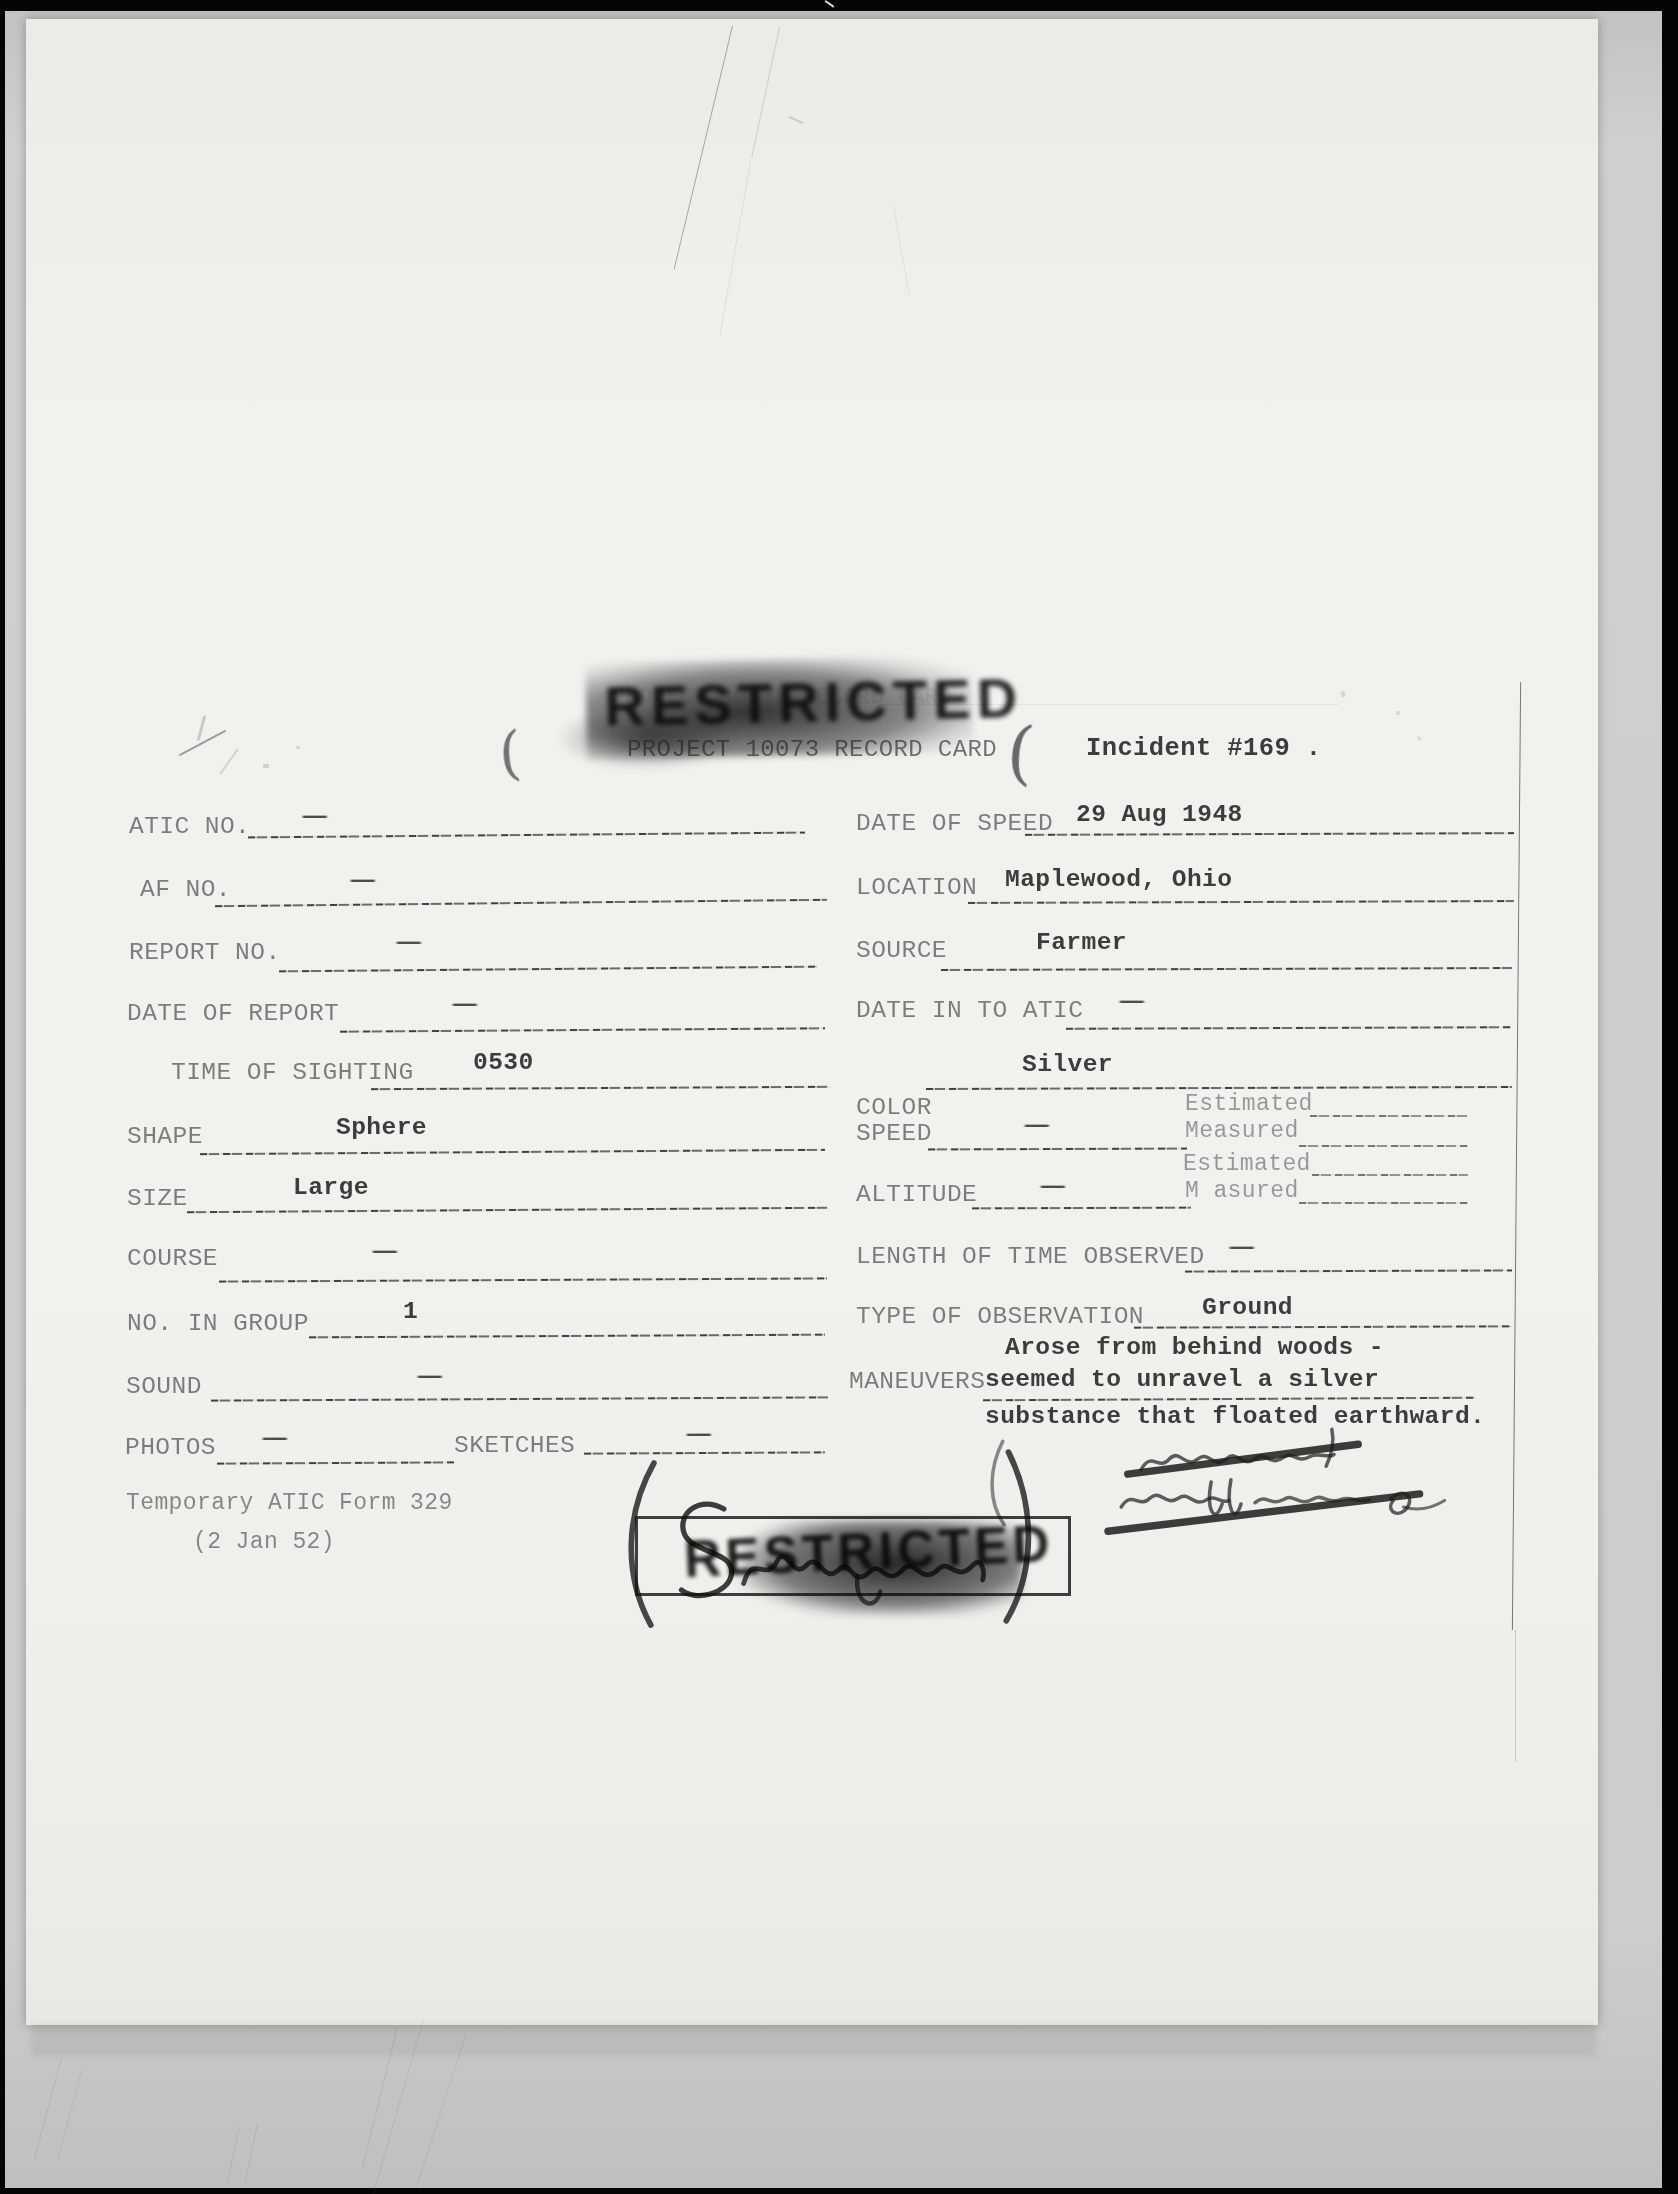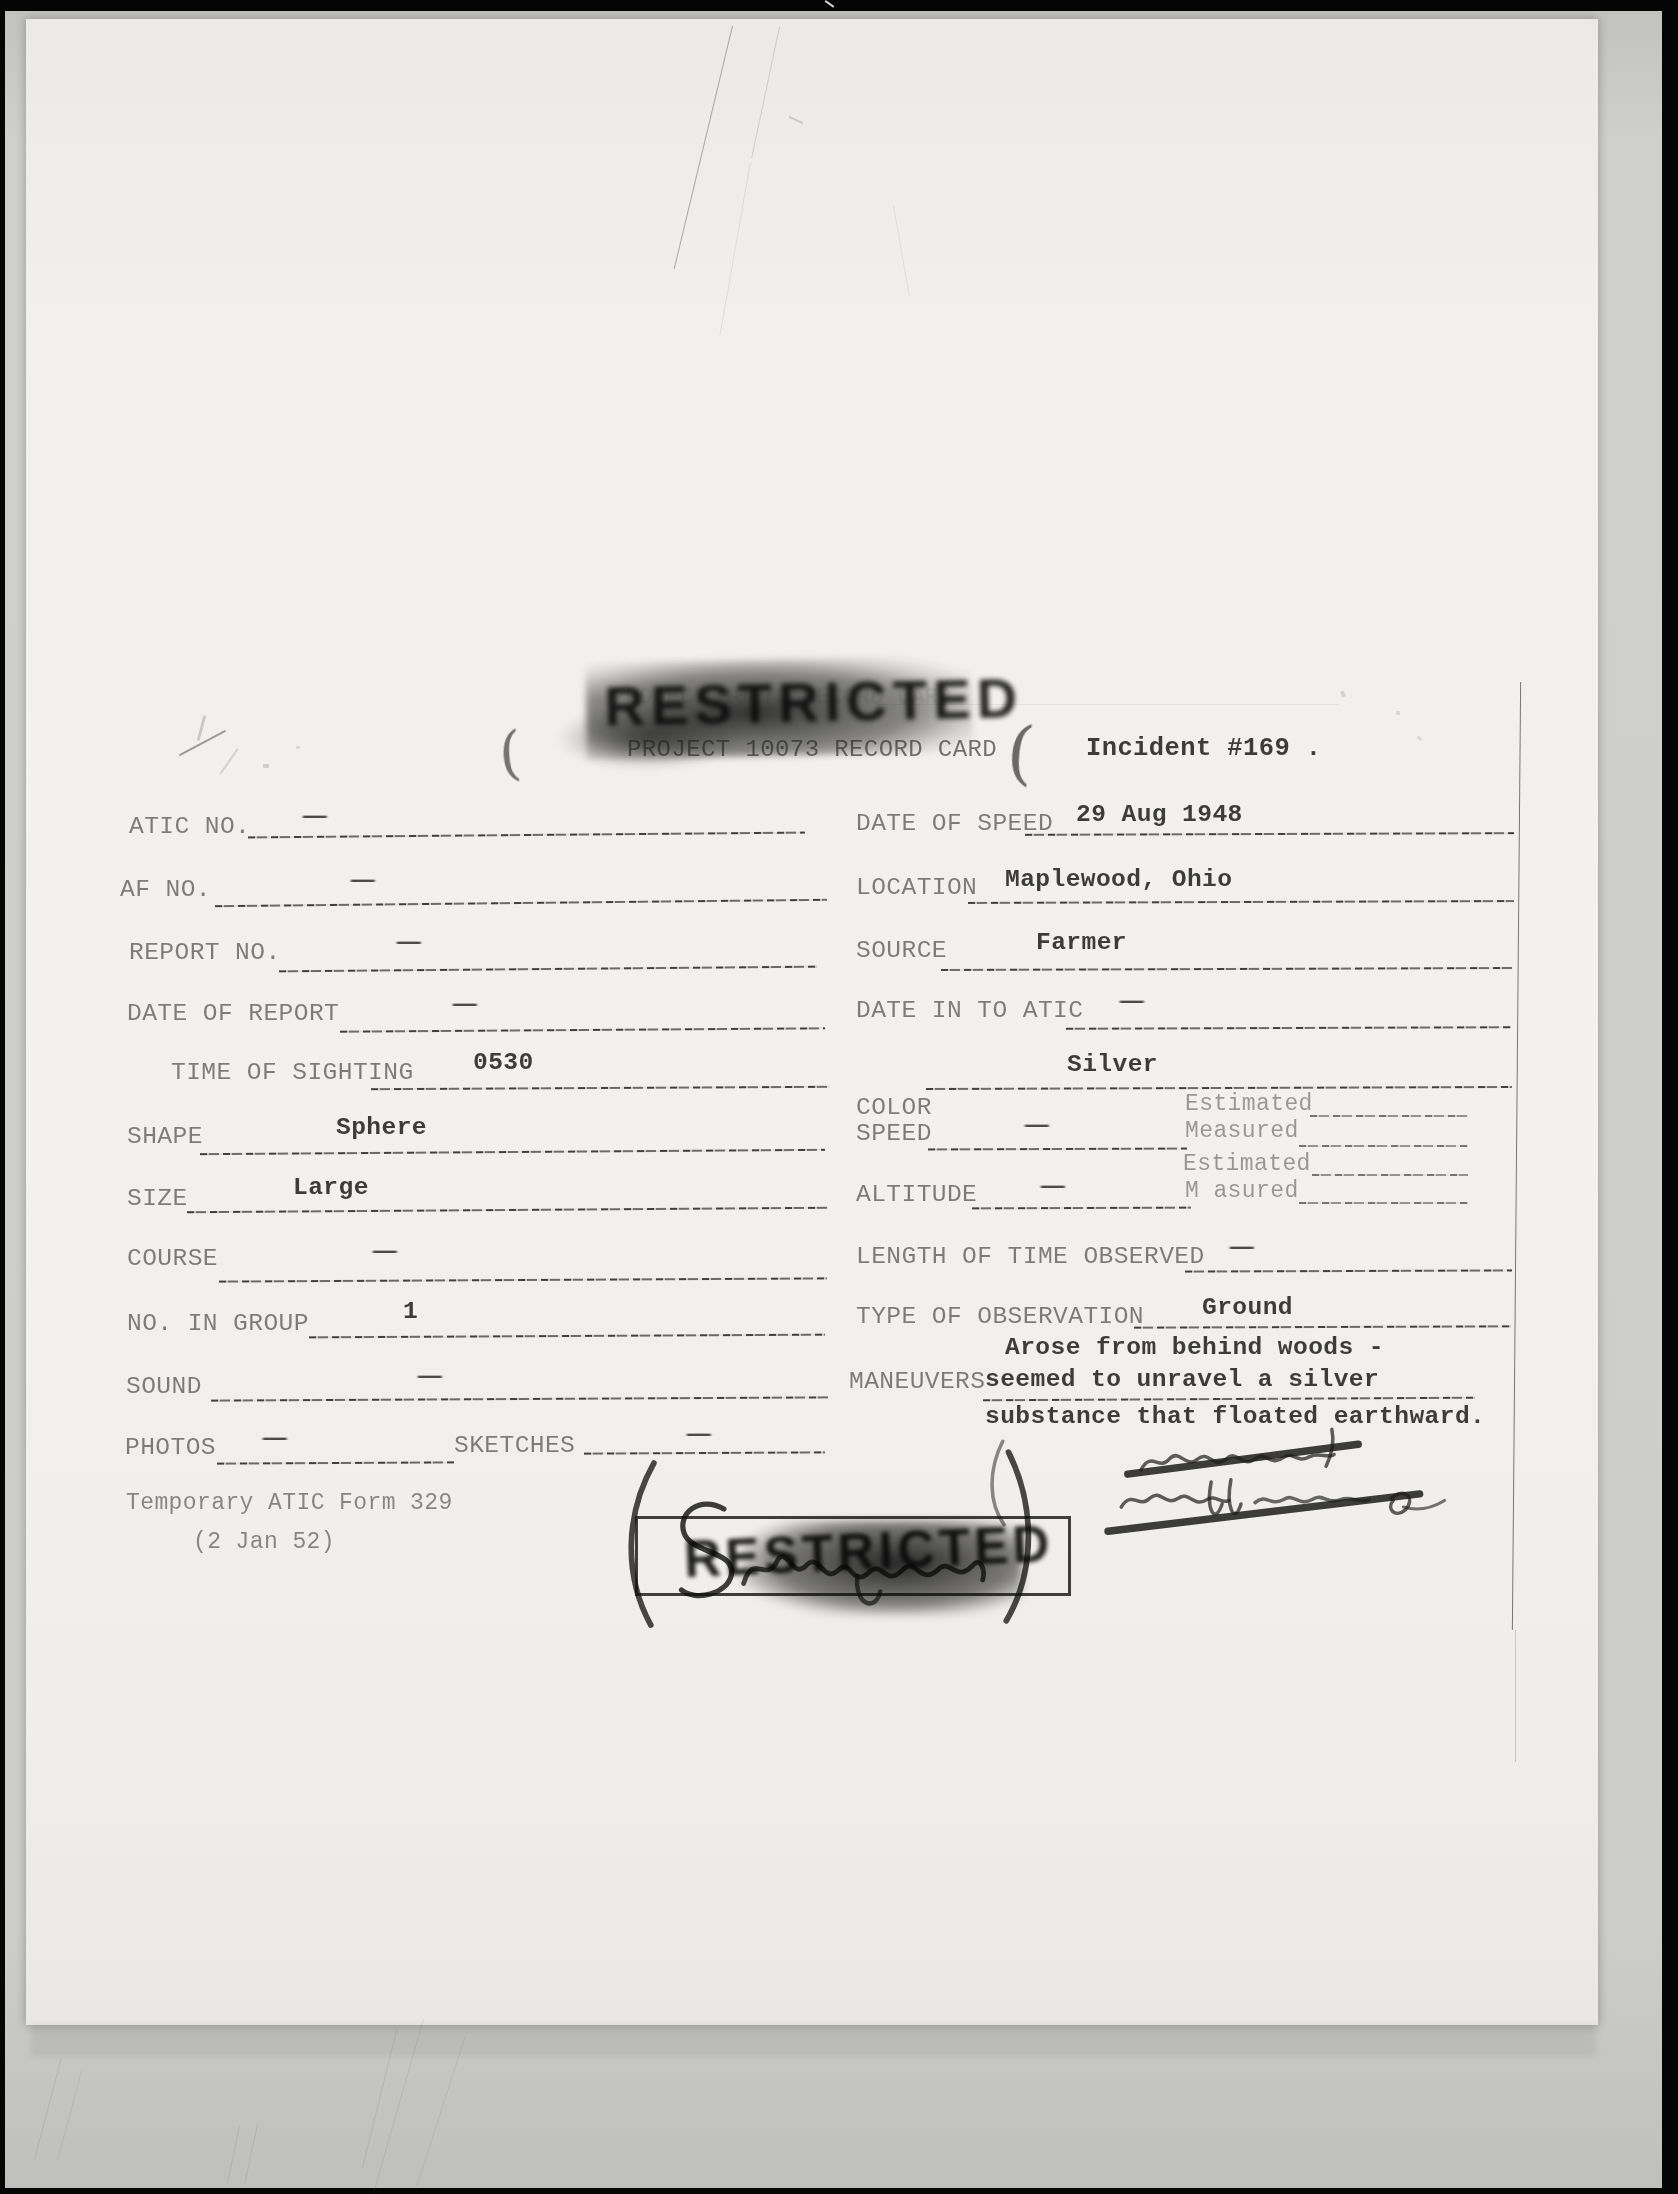--- a/index.html
+++ b/index.html
@@ -91,21 +91,21 @@
   </div>
   <div class="paren" style="left:499px;top:720px;font-size:57px;transform:rotate(-4deg);">(</div>
   <div class="typed lbl" style="left:627px;top:736px;font-size:24px;opacity:.6;">PROJECT 10073 RECORD CARD</div>
   <div class="paren" style="left:1007px;top:711px;font-size:70px;transform:rotate(5deg);opacity:.65;">(</div>
   <div class="typed val" style="left:1086px;top:734px;font-size:25.5px;">Incident #169 .</div>
 
   <div class="typed lbl" style="left:129px;top:813px;">ATIC NO.</div>
   <div class="typed dashv" style="left:303px;top:803px;">—</div>
   <div class="uline" style="left:248px;top:834px;width:557px;transform:rotate(-0.5deg);"></div>
 
-  <div class="typed lbl" style="left:120px;top:876px;">AF NO.</div>
+  <div class="typed lbl" style="left:140px;top:876px;">AF NO.</div>
   <div class="typed dashv" style="left:351px;top:867px;">—</div>
   <div class="uline" style="left:215px;top:902px;width:612px;transform:rotate(-0.6deg);"></div>
 
   <div class="typed lbl" style="left:129px;top:939px;">REPORT NO.</div>
   <div class="typed dashv" style="left:397px;top:929px;">—</div>
   <div class="uline" style="left:279px;top:968px;width:538px;transform:rotate(-0.5deg);"></div>
 
   <div class="typed lbl" style="left:127px;top:1000px;">DATE OF REPORT</div>
   <div class="typed dashv" style="left:453px;top:991px;">—</div>
   <div class="uline" style="left:340px;top:1029px;width:485px;transform:rotate(-0.4deg);"></div>
@@ -154,21 +154,21 @@
 
   <div class="typed lbl" style="left:856px;top:937px;">SOURCE</div>
   <div class="typed val" style="left:1036px;top:929px;">Farmer</div>
   <div class="uline" style="left:941px;top:968px;width:571px;transform:rotate(-0.2deg);"></div>
 
   <div class="typed lbl" style="left:856px;top:997px;">DATE IN TO ATIC</div>
   <div class="typed dashv" style="left:1120px;top:988px;">—</div>
   <div class="uline" style="left:1066px;top:1027px;width:445px;transform:rotate(-0.2deg);"></div>
 
   <div class="typed lbl" style="left:856px;top:1060px;margin-top:34px;">COLOR</div>
-  <div class="typed val" style="left:1067px;top:1051px;">Silver</div>
+  <div class="typed val" style="left:1022px;top:1051px;">Silver</div>
   <div class="uline" style="left:926px;top:1087px;width:586px;transform:rotate(-0.2deg);"></div>
 
   <div class="typed sub" style="left:1185px;top:1091px;">Estimated</div>
   <div class="uline" style="left:1310px;top:1115px;width:158px;opacity:.7;"></div>
 
   <div class="typed lbl" style="left:856px;top:1120px;">SPEED</div>
   <div class="typed dashv" style="left:1025px;top:1112px;">—</div>
   <div class="typed sub" style="left:1185px;top:1118px;">Measured</div>
   <div class="uline" style="left:928px;top:1148px;width:259px;transform:rotate(-0.2deg);"></div>
   <div class="uline" style="left:1299px;top:1145px;width:169px;opacity:.7;"></div>

